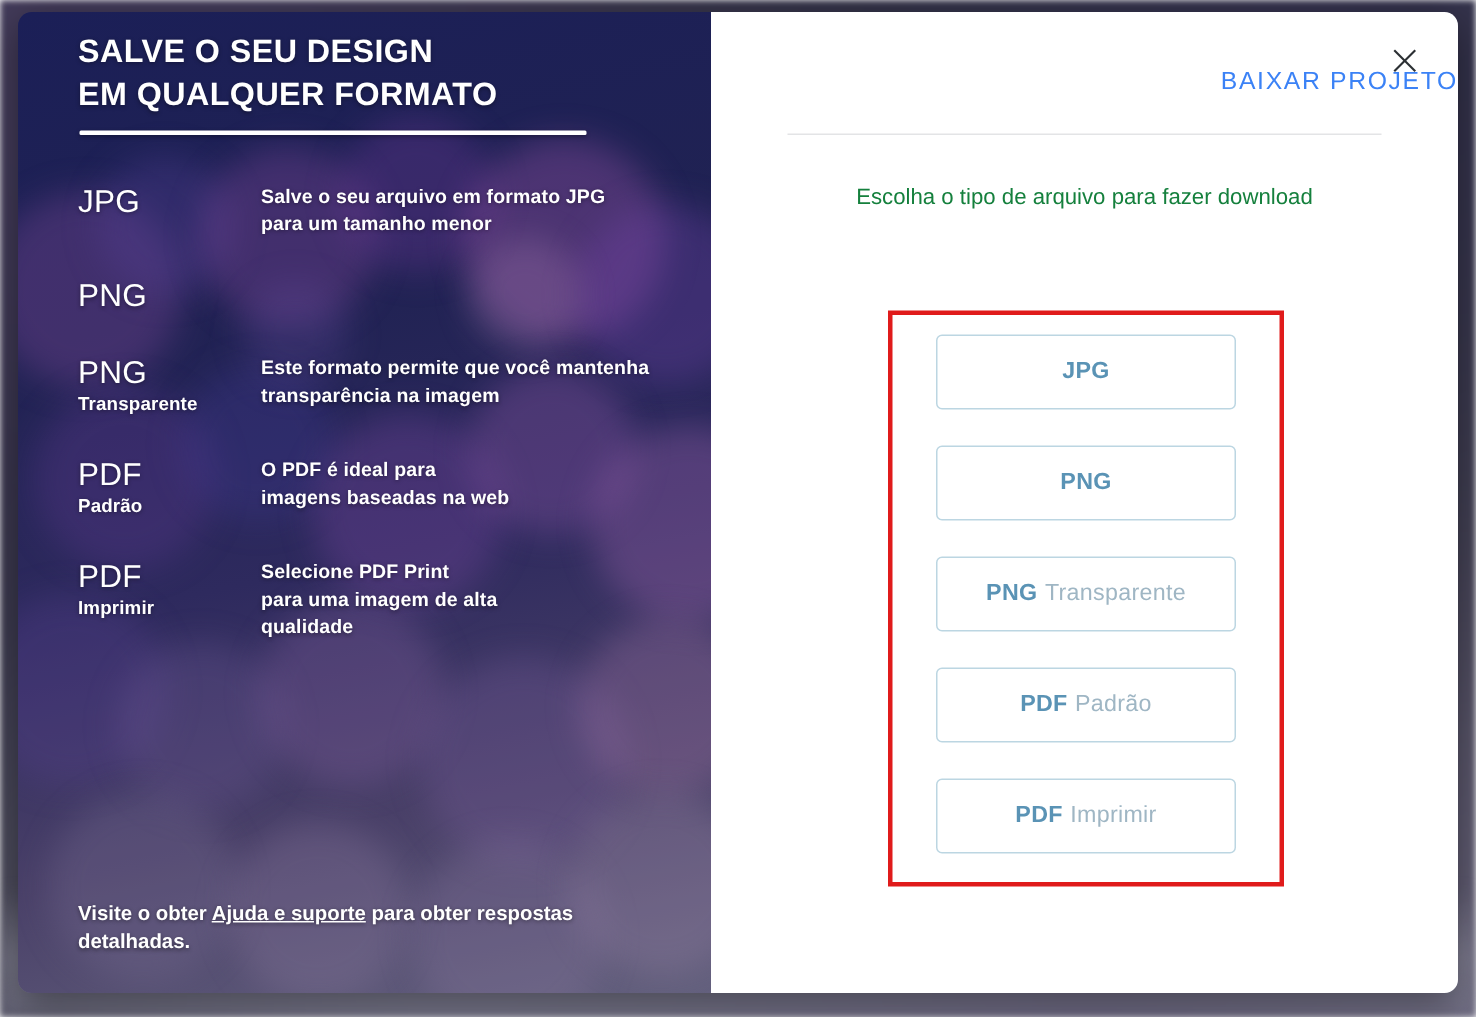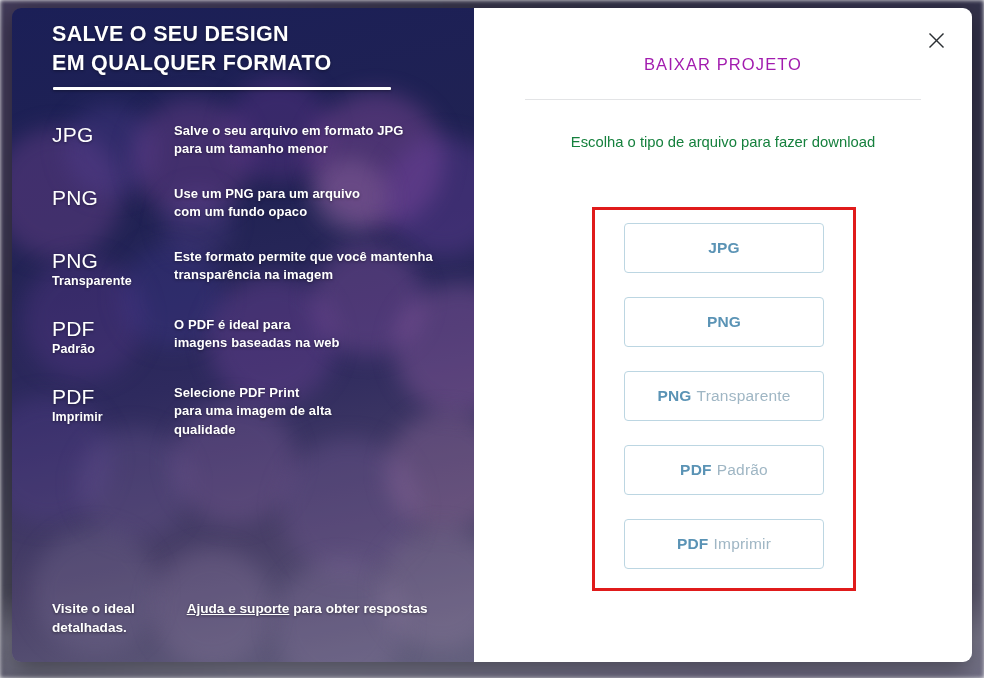--- a/index.html
+++ b/index.html
@@ -75,41 +75,41 @@
     font-size: 13px; font-weight: bold; line-height: 1.42;
     letter-spacing: .1px; white-space: pre-line;
     text-shadow: 0 1px 3px rgba(0,0,0,.4);
   }
 
   #promo-footer {
     position: absolute; left: 40px; right: 30px; bottom: 24px;
     font-size: 13.6px; font-weight: bold; line-height: 1.45;
     text-shadow: 0 1px 3px rgba(0,0,0,.45); z-index: 3;
   }
-  #promo-footer a { color: #fff; text-decoration: underline; margin-left: 48px; }
+  #promo-footer a { color: #fff; text-decoration: underline; }
 
   
   #panel {
     position: relative;
     flex: 1 1 auto; height: 100%;
     background: #ffffff;
   }
 
   #close-btn {
     position: absolute; top: 18px; right: 22px;
     width: 28px; height: 28px;
     display: flex; align-items: center; justify-content: center;
     cursor: pointer;
   }
   #close-btn svg { display: block; }
 
   #panel-title {
-    text-align: center; color: #a21caf;
+    text-align: right; color: #3b82f6;
     font-size: 16.5px; letter-spacing: 1.1px;
-    padding-top: 47px;
+    padding-top: 37px;
   }
   #panel-divider {
     height: 1px; background: #e3e4e6;
     margin: 25px auto 0; width: 396px;
   }
   #panel-subtitle {
     text-align: center; color: #15803d;
     font-size: 14.8px; line-height: 1.45;
     margin: 32px auto 0; width: 330px;
   }
@@ -185,22 +185,20 @@
             <div class="format-name">
               <div class="fn-main">JPG</div>
             </div>
             <div class="format-desc">Salve o seu arquivo em formato JPG
 para um tamanho menor</div>
           </div>
           <div class="format-row">
             <div class="format-name">
               <div class="fn-main">PNG</div>
             </div>
-            <div class="format-desc">Use um PNG para um arquivo
-com um fundo opaco</div>
           </div>
           <div class="format-row">
             <div class="format-name">
               <div class="fn-main">PNG</div>
               <div class="fn-sub">Transparente</div>
             </div>
             <div class="format-desc">Este formato permite que você mantenha
 transparência na imagem</div>
           </div>
           <div class="format-row">
@@ -217,21 +215,21 @@
               <div class="fn-sub">Imprimir</div>
             </div>
             <div class="format-desc">Selecione PDF Print
 para uma imagem de alta
 qualidade</div>
           </div>
         </div>
     </div>
 
     <div id="promo-footer">
-      <span>Visite o ideal </span><a href="#">Ajuda e suporte</a><span> para obter respostas detalhadas.</span>
+      <span>Visite o obter </span><a href="#">Ajuda e suporte</a><span> para obter respostas detalhadas.</span>
     </div>
   </div>
 
   <div id="panel">
 
     <div id="close-btn">
       <svg width="17" height="17" viewBox="0 0 17 17" aria-hidden="true">
         <line x1="1.5" y1="1.5" x2="15.5" y2="15.5" stroke="#2b2f33" stroke-width="1.4"></line>
         <line x1="15.5" y1="1.5" x2="1.5" y2="15.5" stroke="#2b2f33" stroke-width="1.4"></line>
       </svg>

